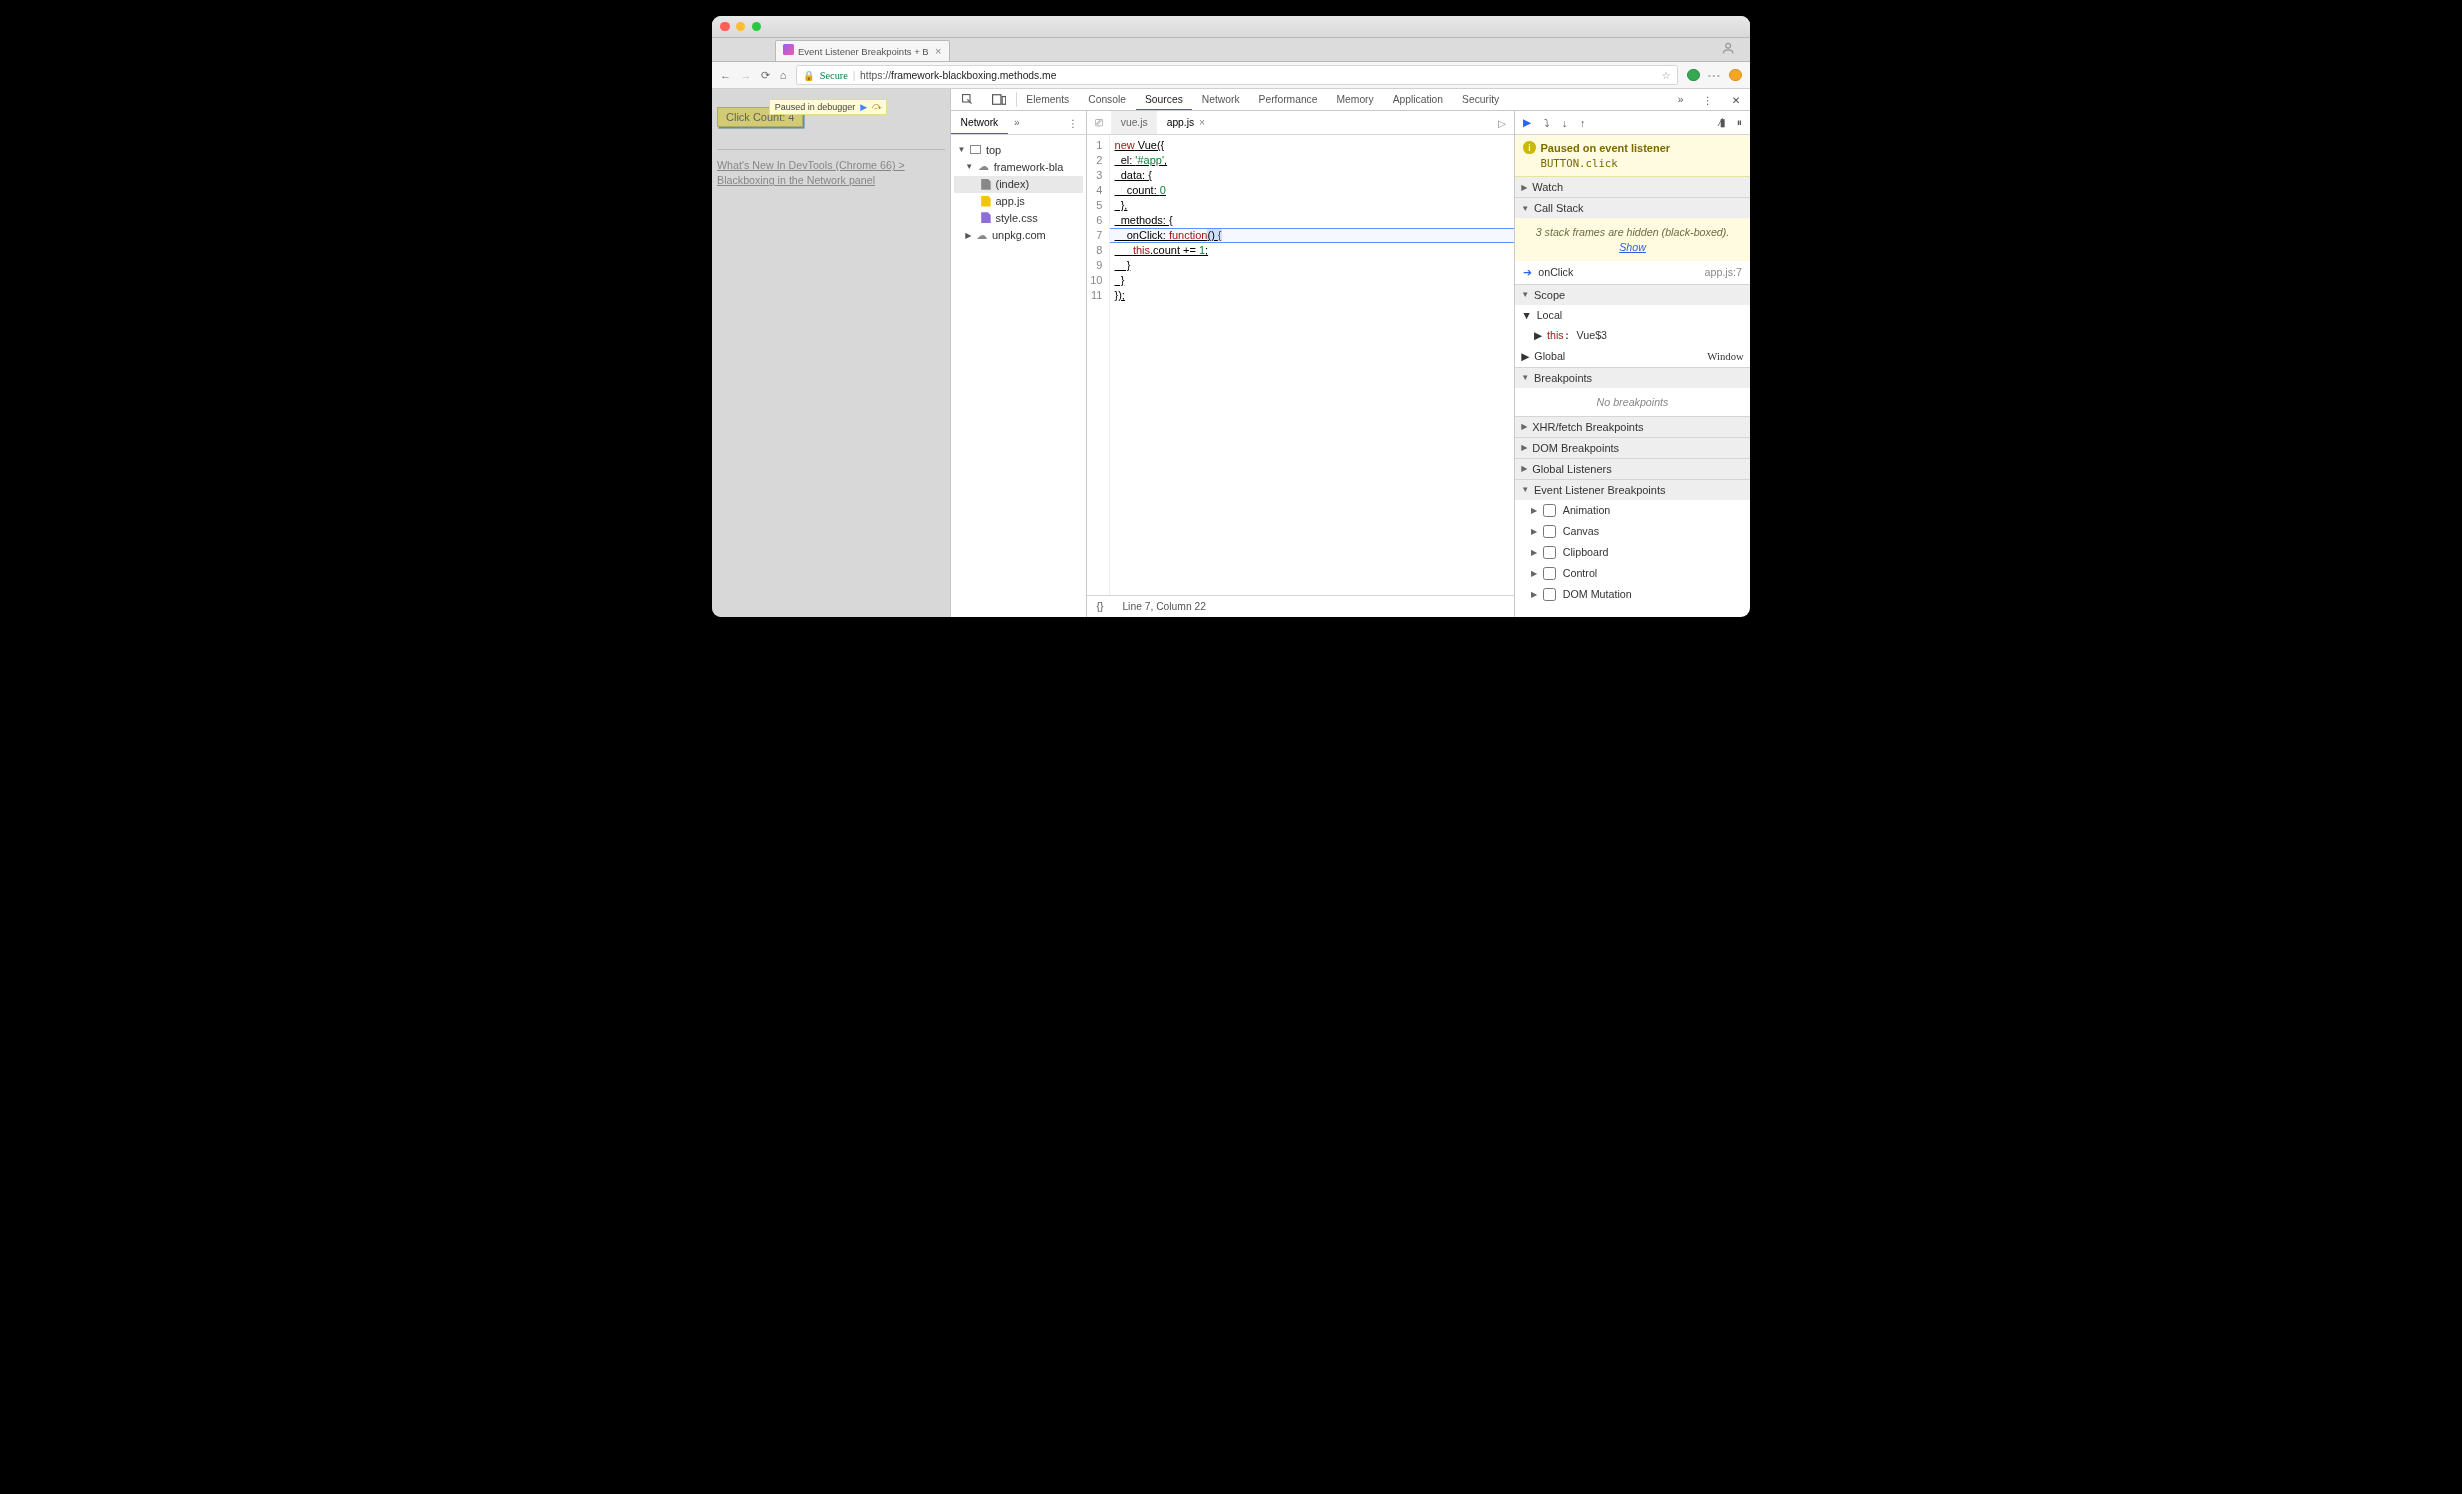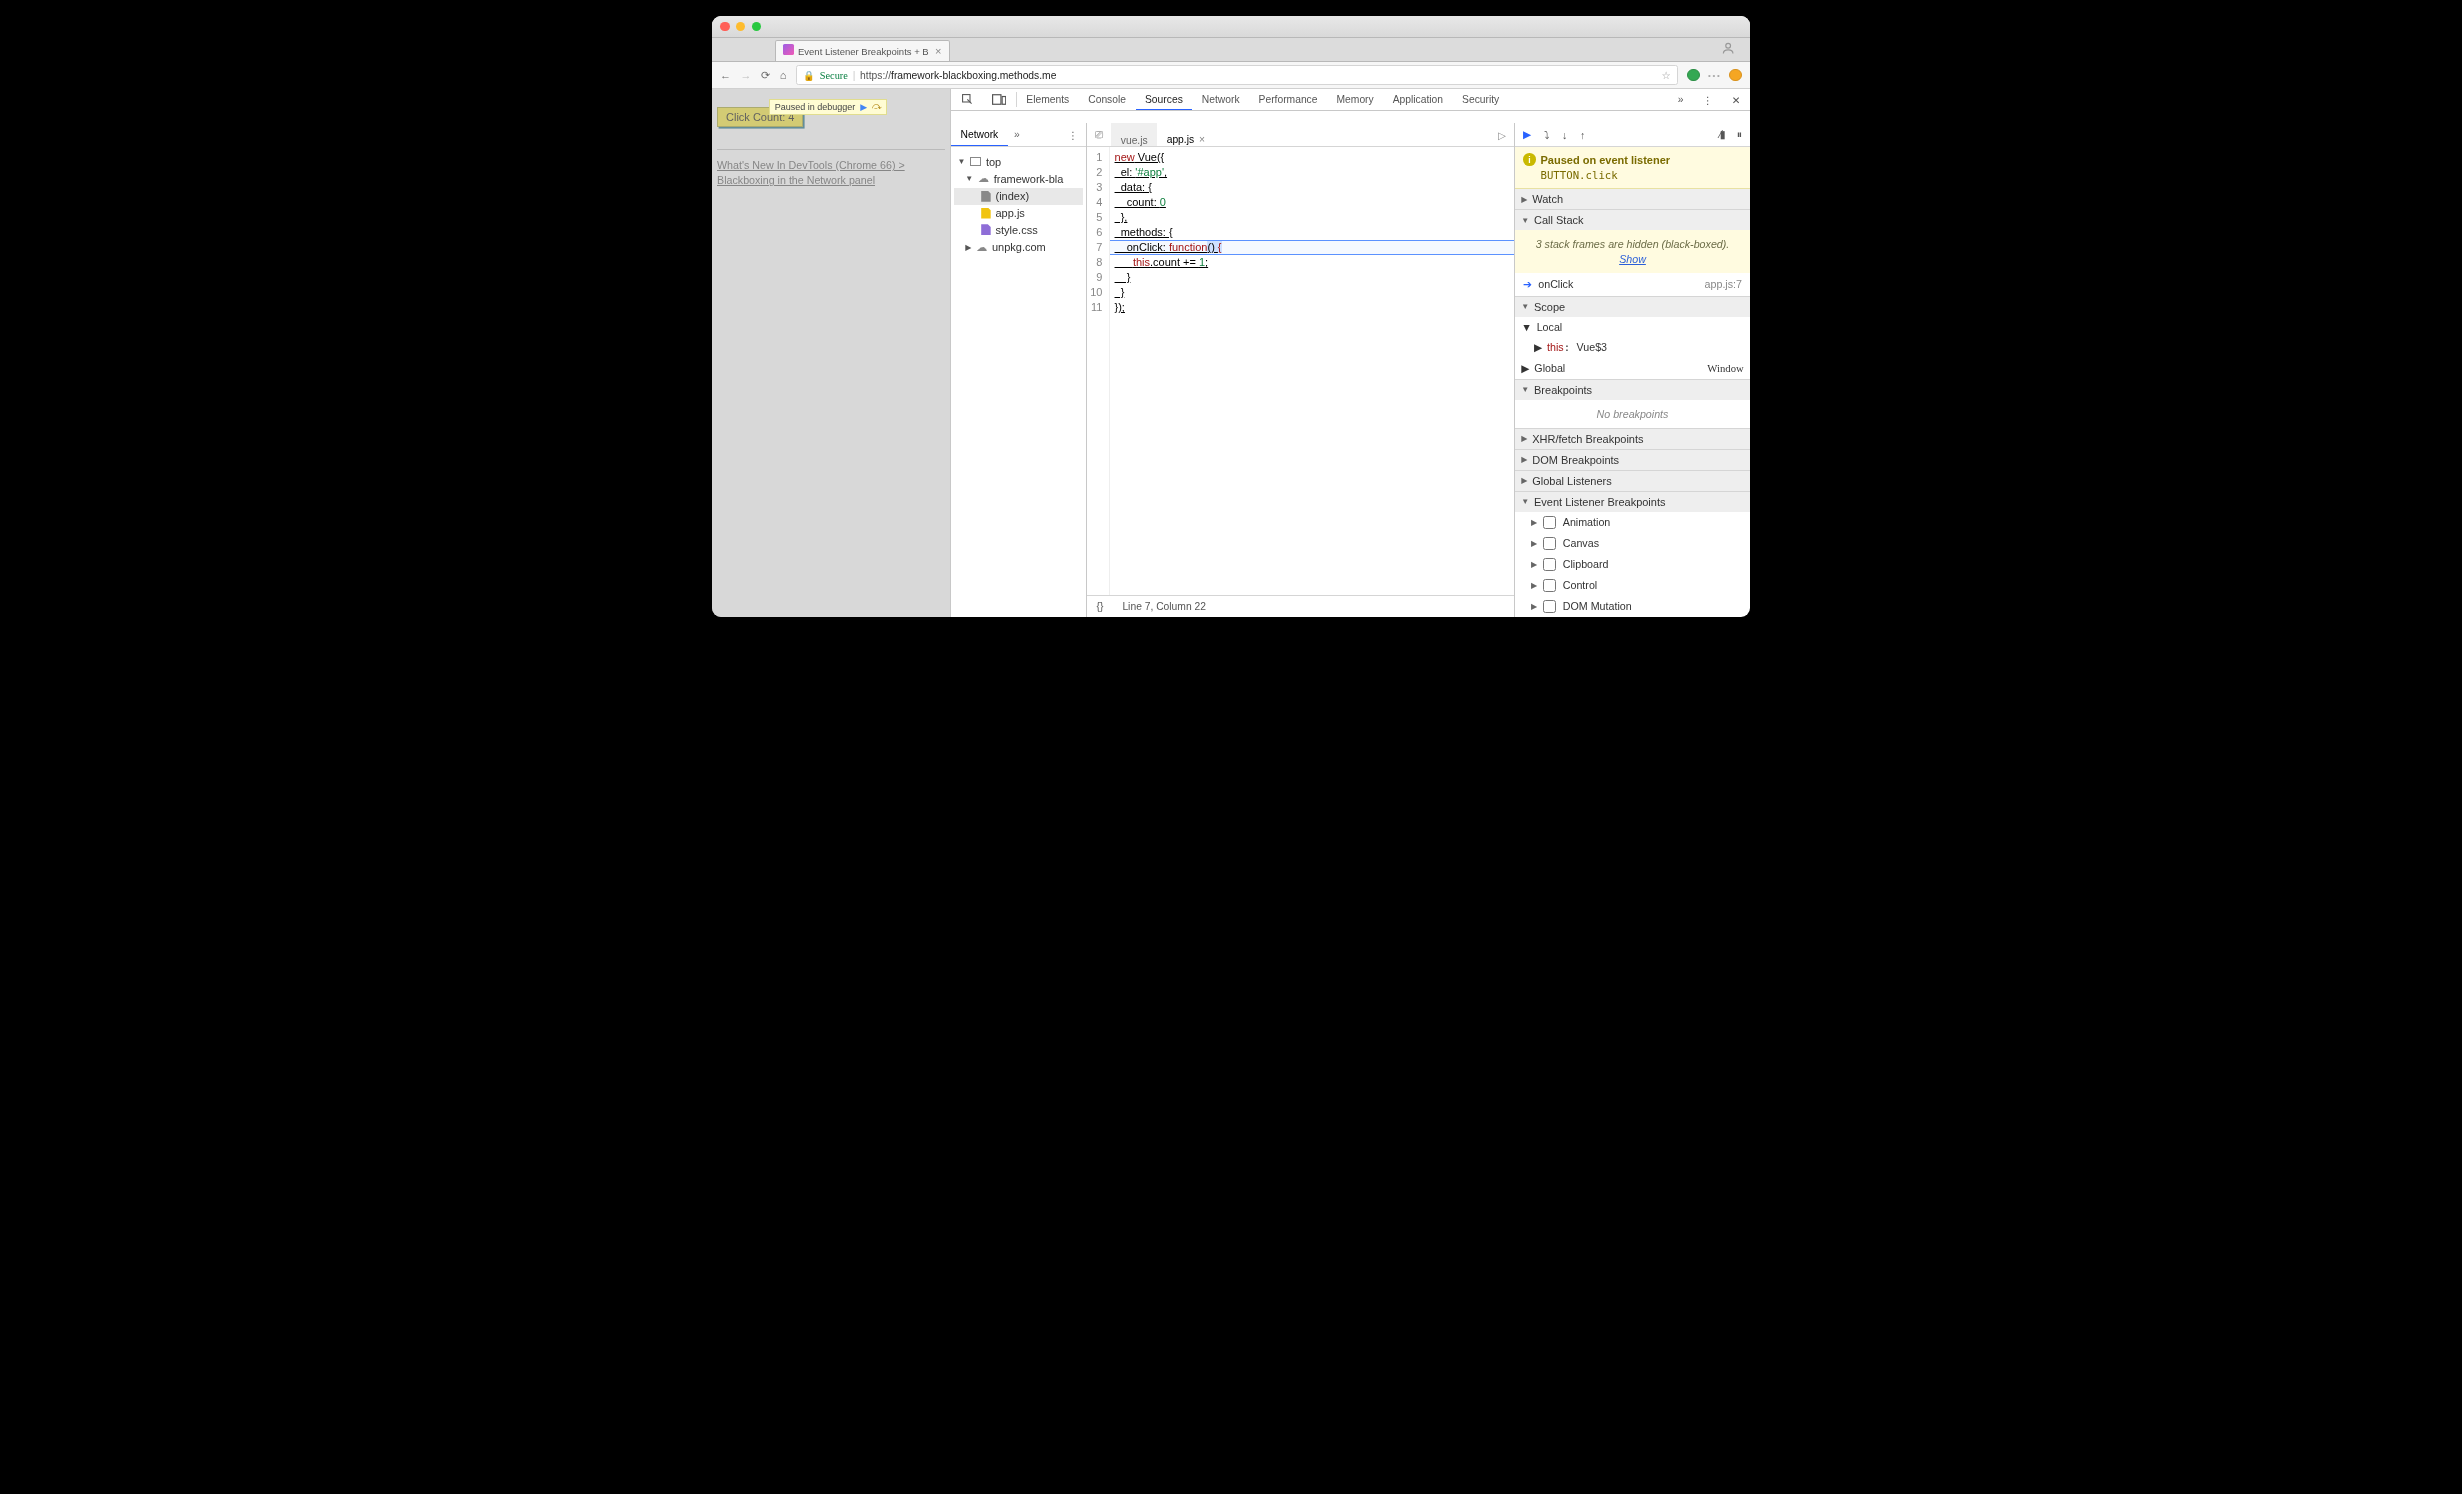--- a/index.html
+++ b/index.html
@@ -30,21 +30,21 @@
 .extdots{color:#aaa; letter-spacing:1.6px; font-size:8px;}
 .content { flex:1; display:flex; min-height:0; }
 .page { width:238px; background:rgba(200,200,200,.35); position:relative; padding:5px; color:#444; font-size:11px; }
 .overlay { position:absolute; inset:0; background:rgba(180,180,180,.35); pointer-events:none; }
 .dbgbadge { position:absolute; top:9.5px; left:57px; background:#fffcd3; border:0.8px solid #e1dd8e; padding:1.6px 4.8px; font-family: Menlo,monospace; font-size:9px; display:flex; align-items:center; gap:4.8px; z-index:3; }
 .dbgbadge .blue { color:#4285f4; } .dbgbadge .or { color:#aa7b00; }
 .page h1 { color: rgba(217,72,72,.75); font-size:22px; font-weight:700; line-height:1.2; margin-top:28.6px; }
 .cbtn { margin-top:12.7px; display:inline-block; background:#e3d752; border:0.8px solid #a6a64a; box-shadow:1.6px 1.6px 0 #3a7a8a; padding:3.2px 8px; font-size:11px; color:#333; }
 .hr { margin-top:22px; border-top:0.8px solid #bdbdbd; }
 .lnk { margin-top:8px; color:#6d6d6d; font-size:10.7px; text-decoration:underline; line-height:1.4; }
-.devtools { flex:1; display:flex; flex-direction:column; border-left:0.8px solid #c8c8c8; min-width:0;gap:12px; }
+.devtools { flex:1; display:flex; flex-direction:column; border-left:0.8px solid #c8c8c8; min-width:0; }
 .dt-tabs { height:22px; display:flex; align-items:center; border-bottom:0.8px solid #c8c8c8; font-size:10.3px; color:#555; }
 .dt-tabs .seg { padding:0 9.5px; display:flex; align-items:center; height:100%; cursor:pointer; }
 .dt-tabs .ico { color:#555; }
 .dt-tabs .sep { width:0.8px; height:14.3px; background:#d5d5d5; }
 .dt-tabs .tab.active { color:#222; border-bottom:1.6px solid #2962ff; }
 .dt-tabs .more { margin-left:auto; display:flex; align-items:center; }
 .dt-body { flex:1; display:flex; min-height:0; }
 .navpane { width:136px; border-right:0.8px solid #c8c8c8; display:flex; flex-direction:column; font-size:10.3px; }
 .np-head { height:24px; display:flex; align-items:center; border-bottom:0.8px solid #d5d5d5; }
 .np-head .nptab { padding:0 9.5px; height:100%; display:flex; align-items:center; border-bottom:1.6px solid #2962ff; }
@@ -55,21 +55,21 @@
 .tree .ind1{padding-left:11px;} .tree .ind2{padding-left:27px;}
 .tree .tri { font-size:8px; color:#555; }
 .tree .foldico { width:11px;height:9.5px;border:0.8px solid #888;} 
 .tree .cloud { color:#888; } 
 .tree .file { width:9.5px;height:11px; background:#888; clip-path: polygon(0 0,70% 0,100% 25%,100% 100%,0 100%); }
 .tree .file.js{background:#f1c40f;} .tree .file.css{background:#8e6dd7;}
 .tree .sel { background:#e8e8e8; }
 .mid { flex:1; display:flex; flex-direction:column; border-right:0.8px solid #c8c8c8; min-width:0; }
 .file-tabs { height:24px; border-bottom:0.8px solid #d5d5d5; display:flex; align-items:center; font-size:10.3px; }
 .file-tabs .ficon { padding:0 8px; color:#666; }
-.file-tabs .ftab { padding:0 9.5px; height:100%; display:flex; align-items:flex-end; gap:4.8px; }
+.file-tabs .ftab { padding:0 9.5px; height:100%; display:flex; align-items:center; gap:4.8px; }
 .file-tabs .ftab.active { background:#fff; border-bottom:1.6px solid #fff; box-shadow: inset 0 -1.6px 0 #fff; position:relative; }
 .file-tabs .ftab.inactive{ color:#666; background:#efefef; }
 .file-tabs .runto { margin-left:auto; padding:0 8px; color:#888; }
 .editor { flex:1; display:flex; font-family: Menlo, Consolas, monospace; font-size:11px; position:relative; }
 .gutter { background:#fff; color:#888; padding:3.2px 6.3px 3.2px 3.2px; text-align:right; border-right:0.8px solid #eee; user-select:none; }
 .gutter div{ line-height:15px; }
 .code { flex:1; padding:3.2px 0; position:relative; }
 .code .ln { line-height:15px; white-space:pre; padding-left:4.8px; position:relative;text-decoration:underline; }
 .hl-line { position:absolute; left:0; right:0; height:15px; border-top:0.8px solid #5b92ff; border-bottom:0.8px solid #5b92ff; background:rgba(91,146,255,.06); }
 .hl-sel { background:#cfe0ff; }

